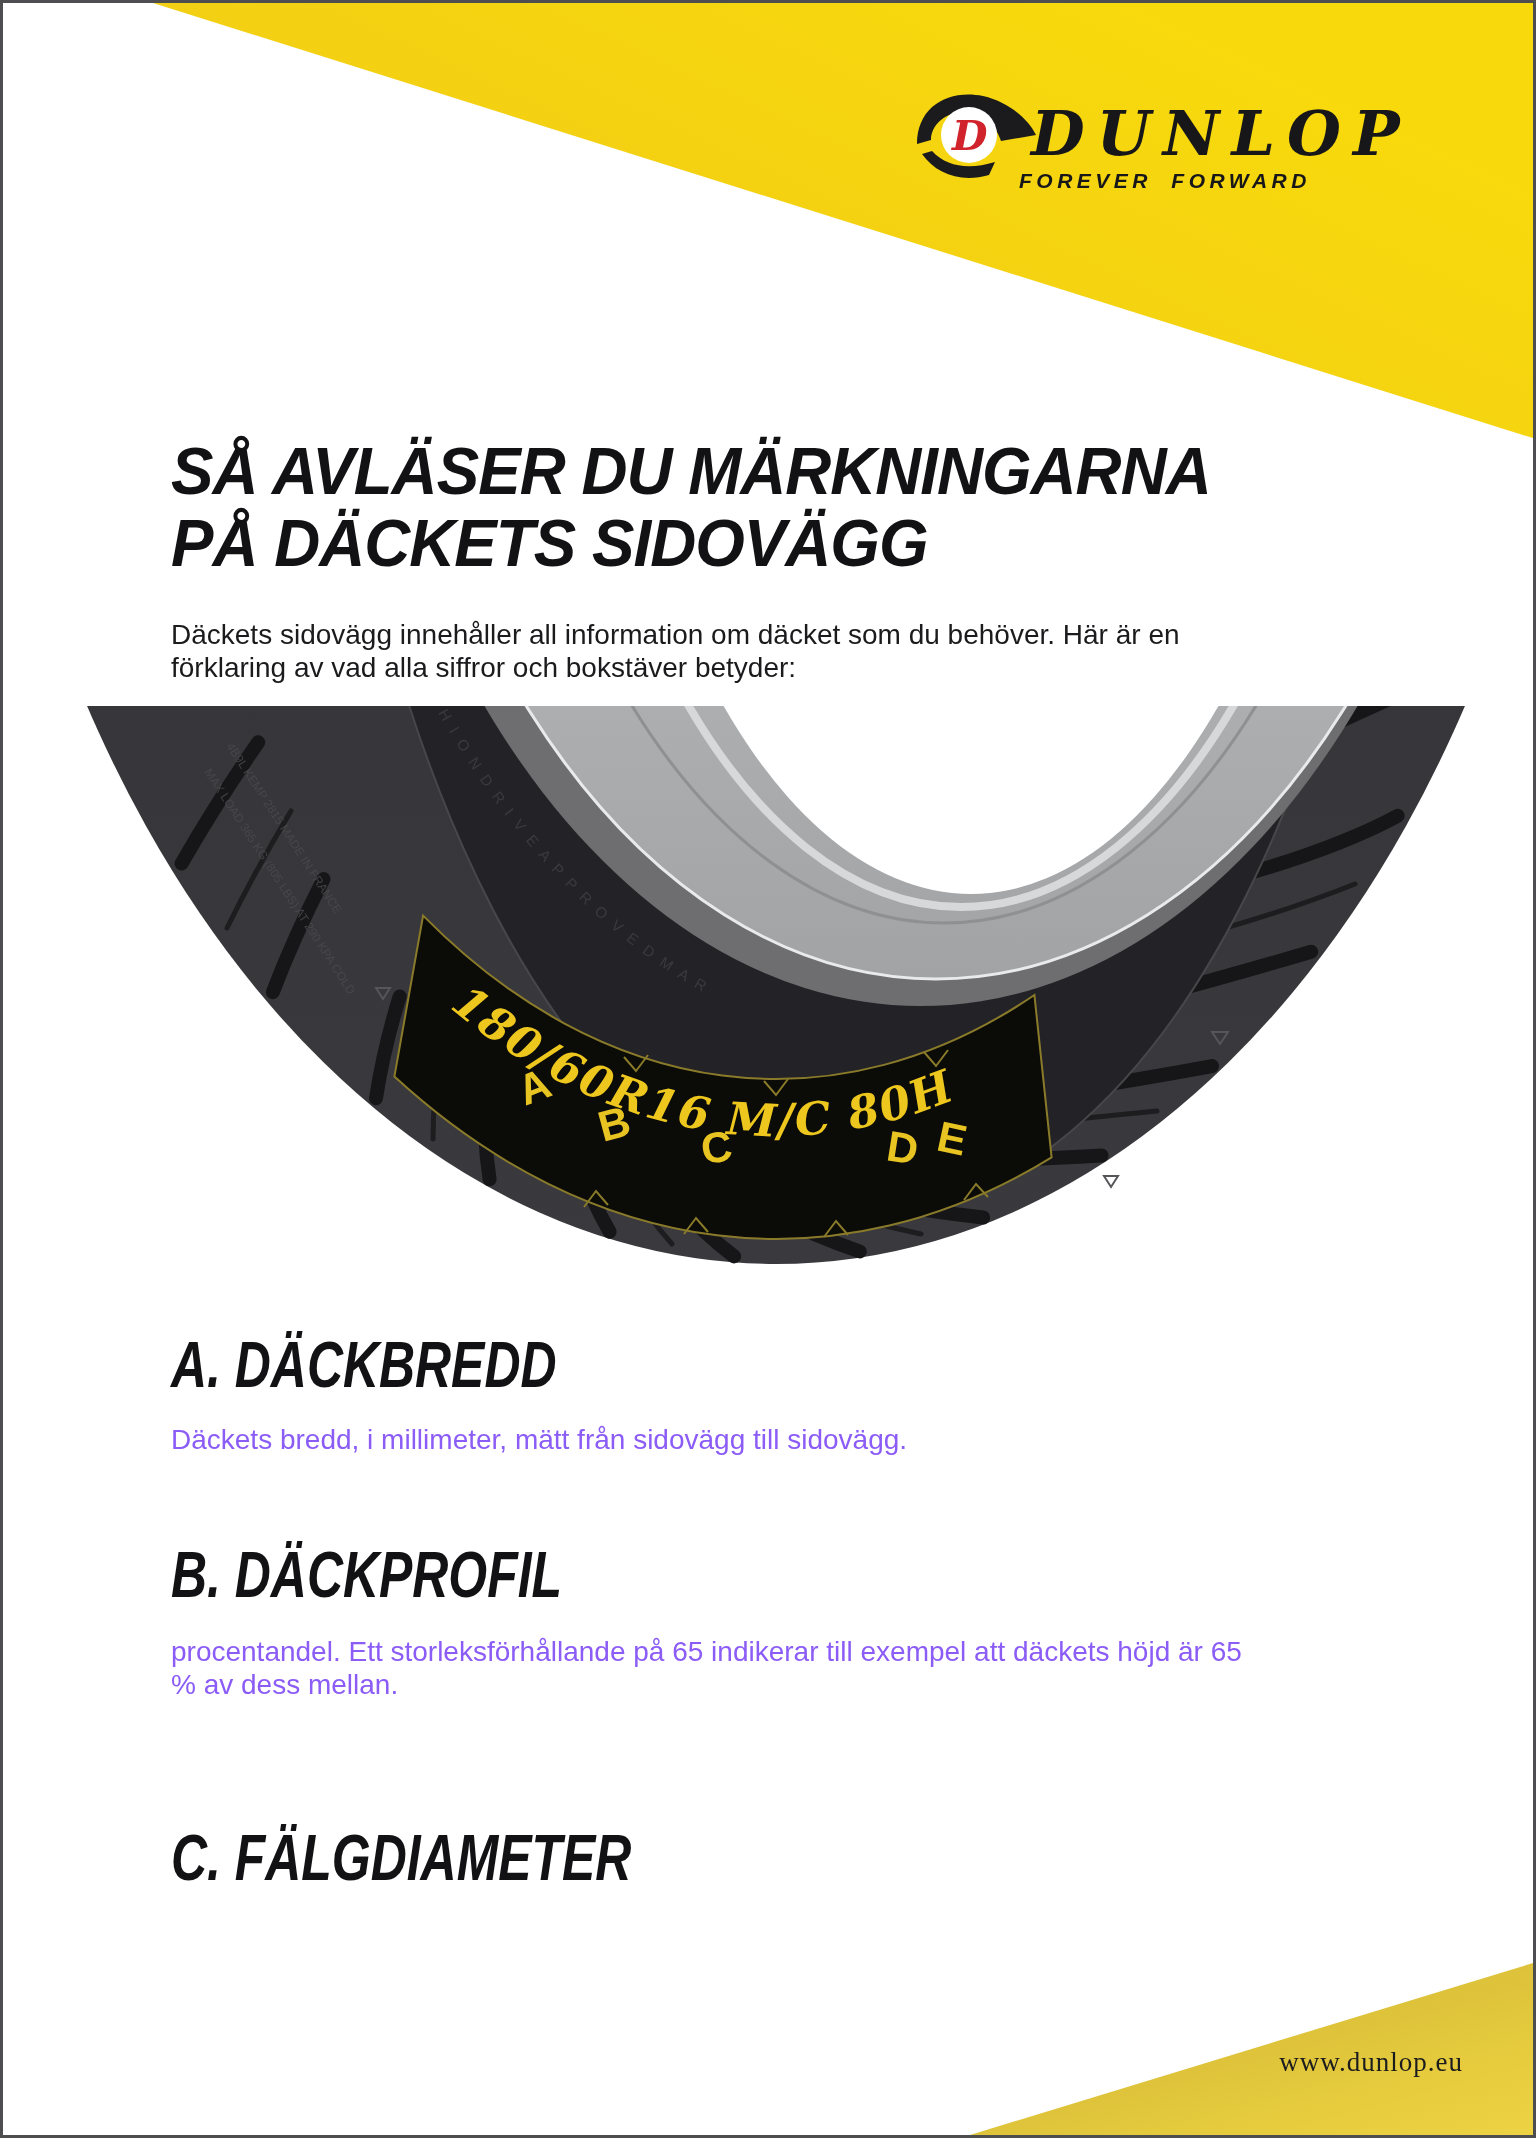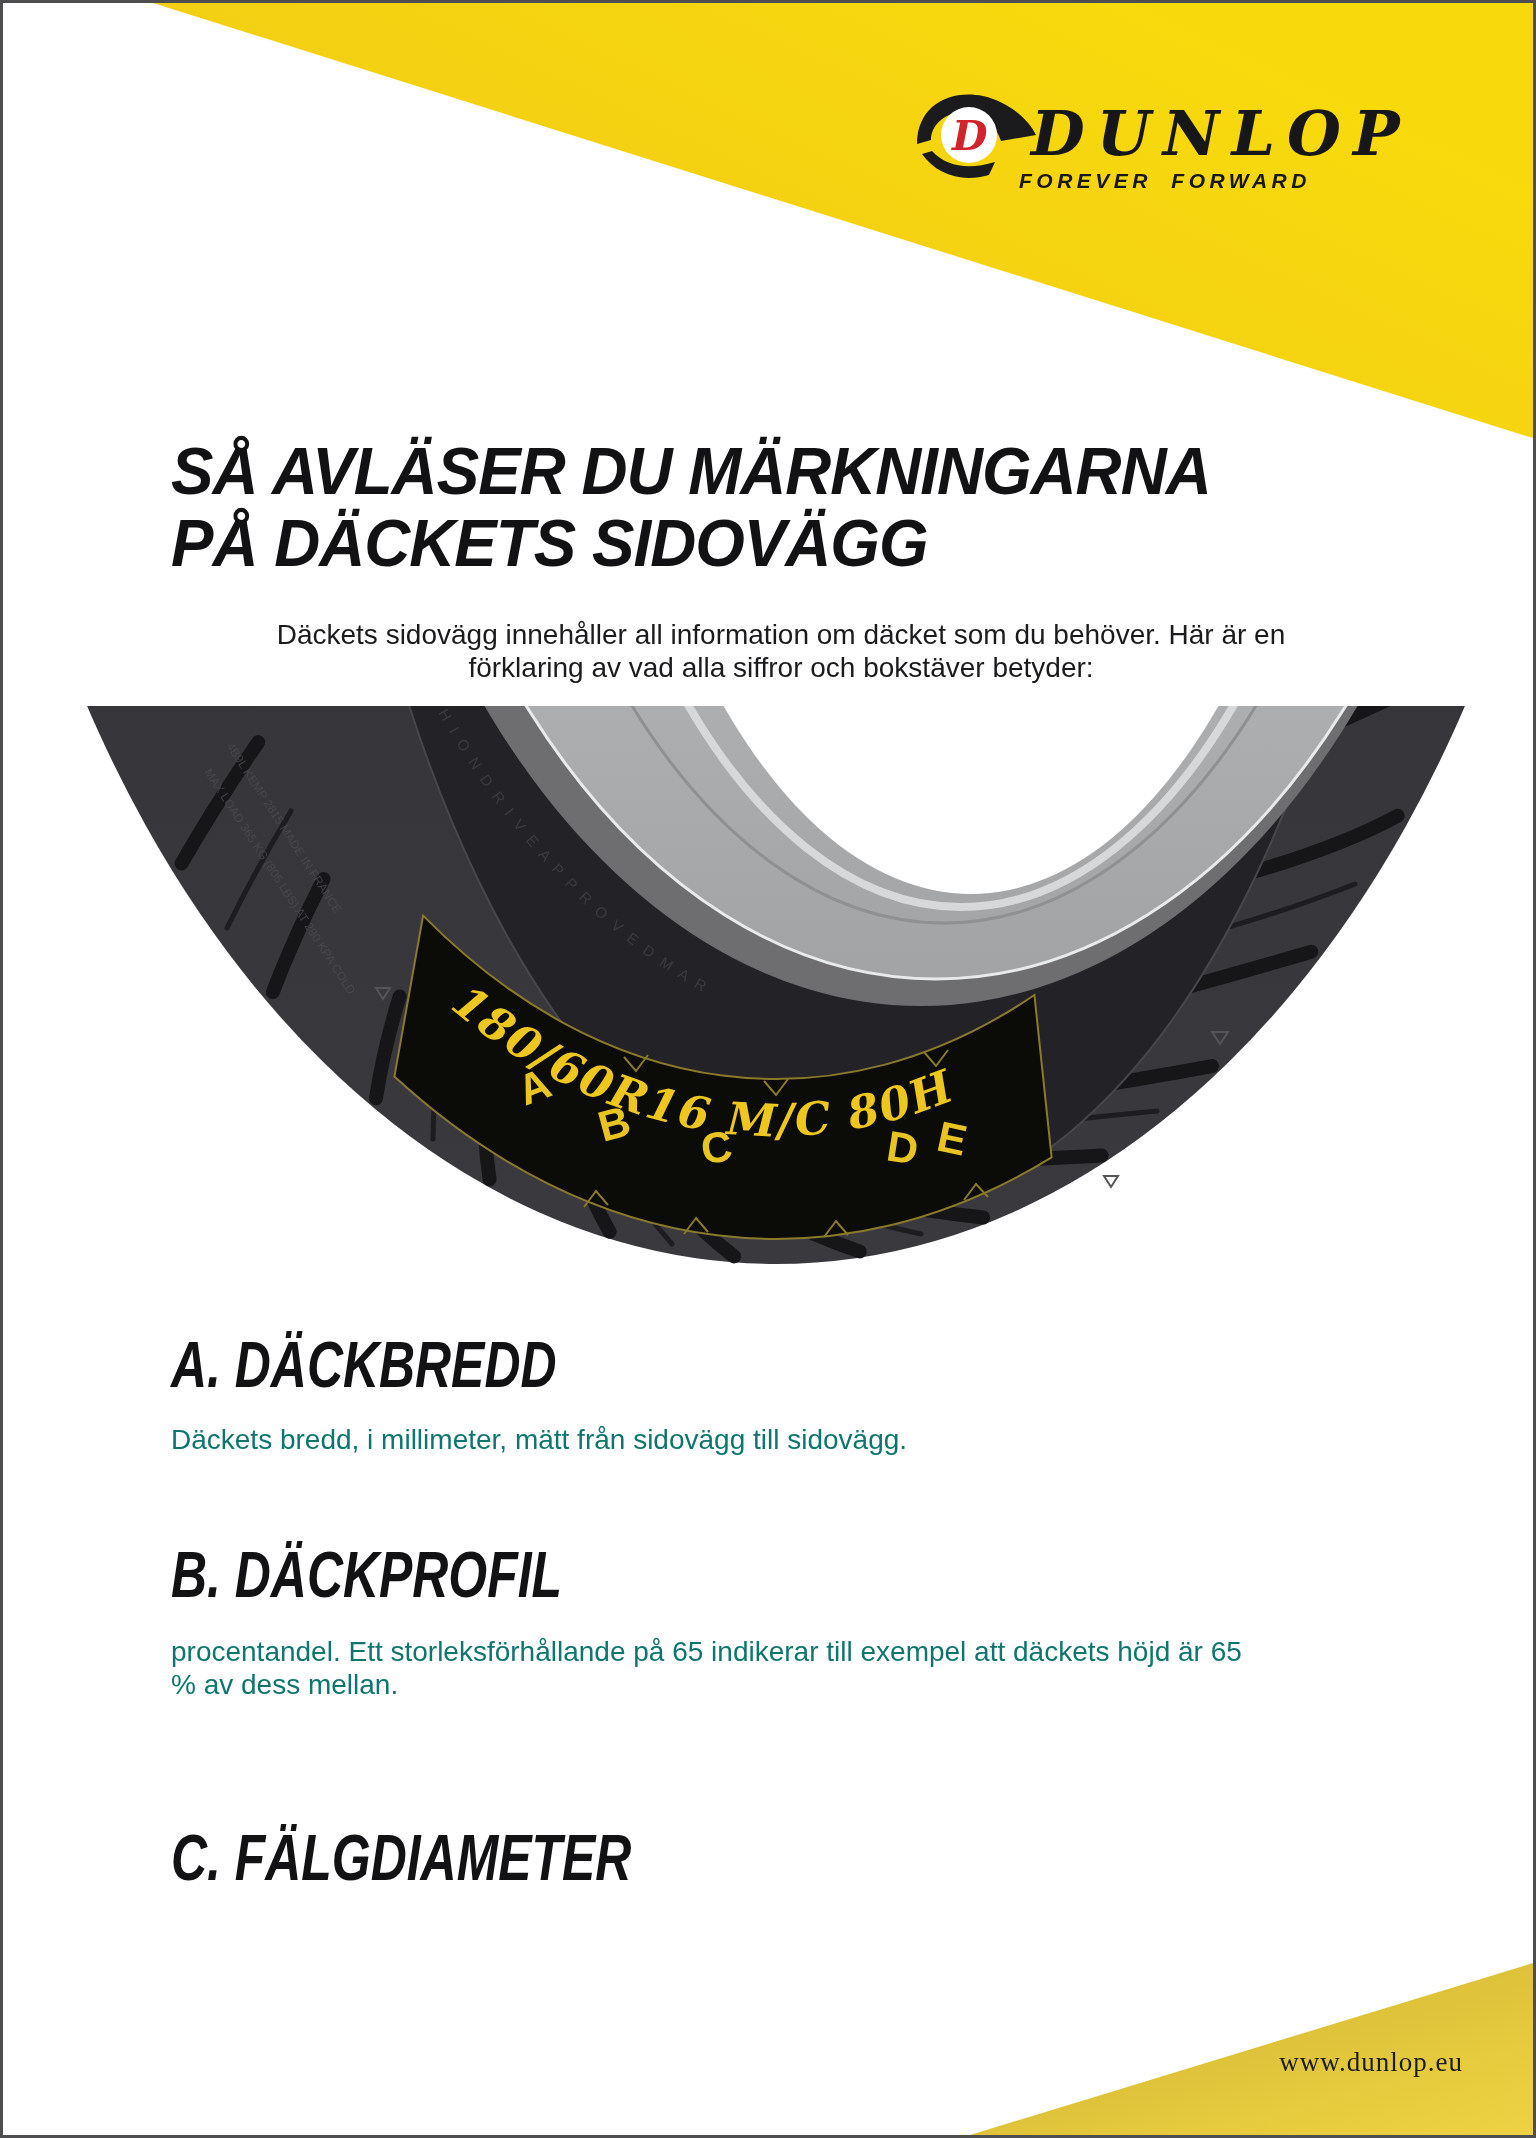--- a/index.html
+++ b/index.html
@@ -29,32 +29,32 @@
   .logo-svg{position:absolute;left:900px;top:75px;width:520px;height:125px;}
   .title{
     position:absolute;left:168px;width:1250px;
     font-weight:bold;font-style:italic;font-size:67px;line-height:72px;
     color:#121214;white-space:nowrap;
     transform:scaleX(0.95);transform-origin:left top;
     letter-spacing:-1px;
   }
   .intro{
     position:absolute;left:168px;top:615px;width:1220px;
-    font-size:28px;line-height:33px;color:#1b1b1d;text-align:center;
+    font-size:28px;line-height:33px;color:#1b1b1d;
   }
   .tire-fig{position:absolute;left:73px;top:703px;width:1390px;height:559px;}
   .sec-heading{
     position:absolute;left:168px;
     font-weight:bold;font-style:italic;font-size:64px;line-height:70px;
     color:#121214;white-space:nowrap;
     transform:scaleX(0.78);transform-origin:left top;
   }
   .sec-body{
     position:absolute;left:168px;width:1250px;
-    font-size:28px;line-height:33px;color:#0f766e;
+    font-size:28px;line-height:33px;color:#8b5cf6;
   }
   .footer-url{
     position:absolute;right:70px;top:2044px;
     font-family:"Liberation Serif", serif;
     font-size:27px;color:#1c1c1e;letter-spacing:1px;margin-left:31px;
   }
   .nw{white-space:nowrap;}
 </style>
 </head>
 <body>

